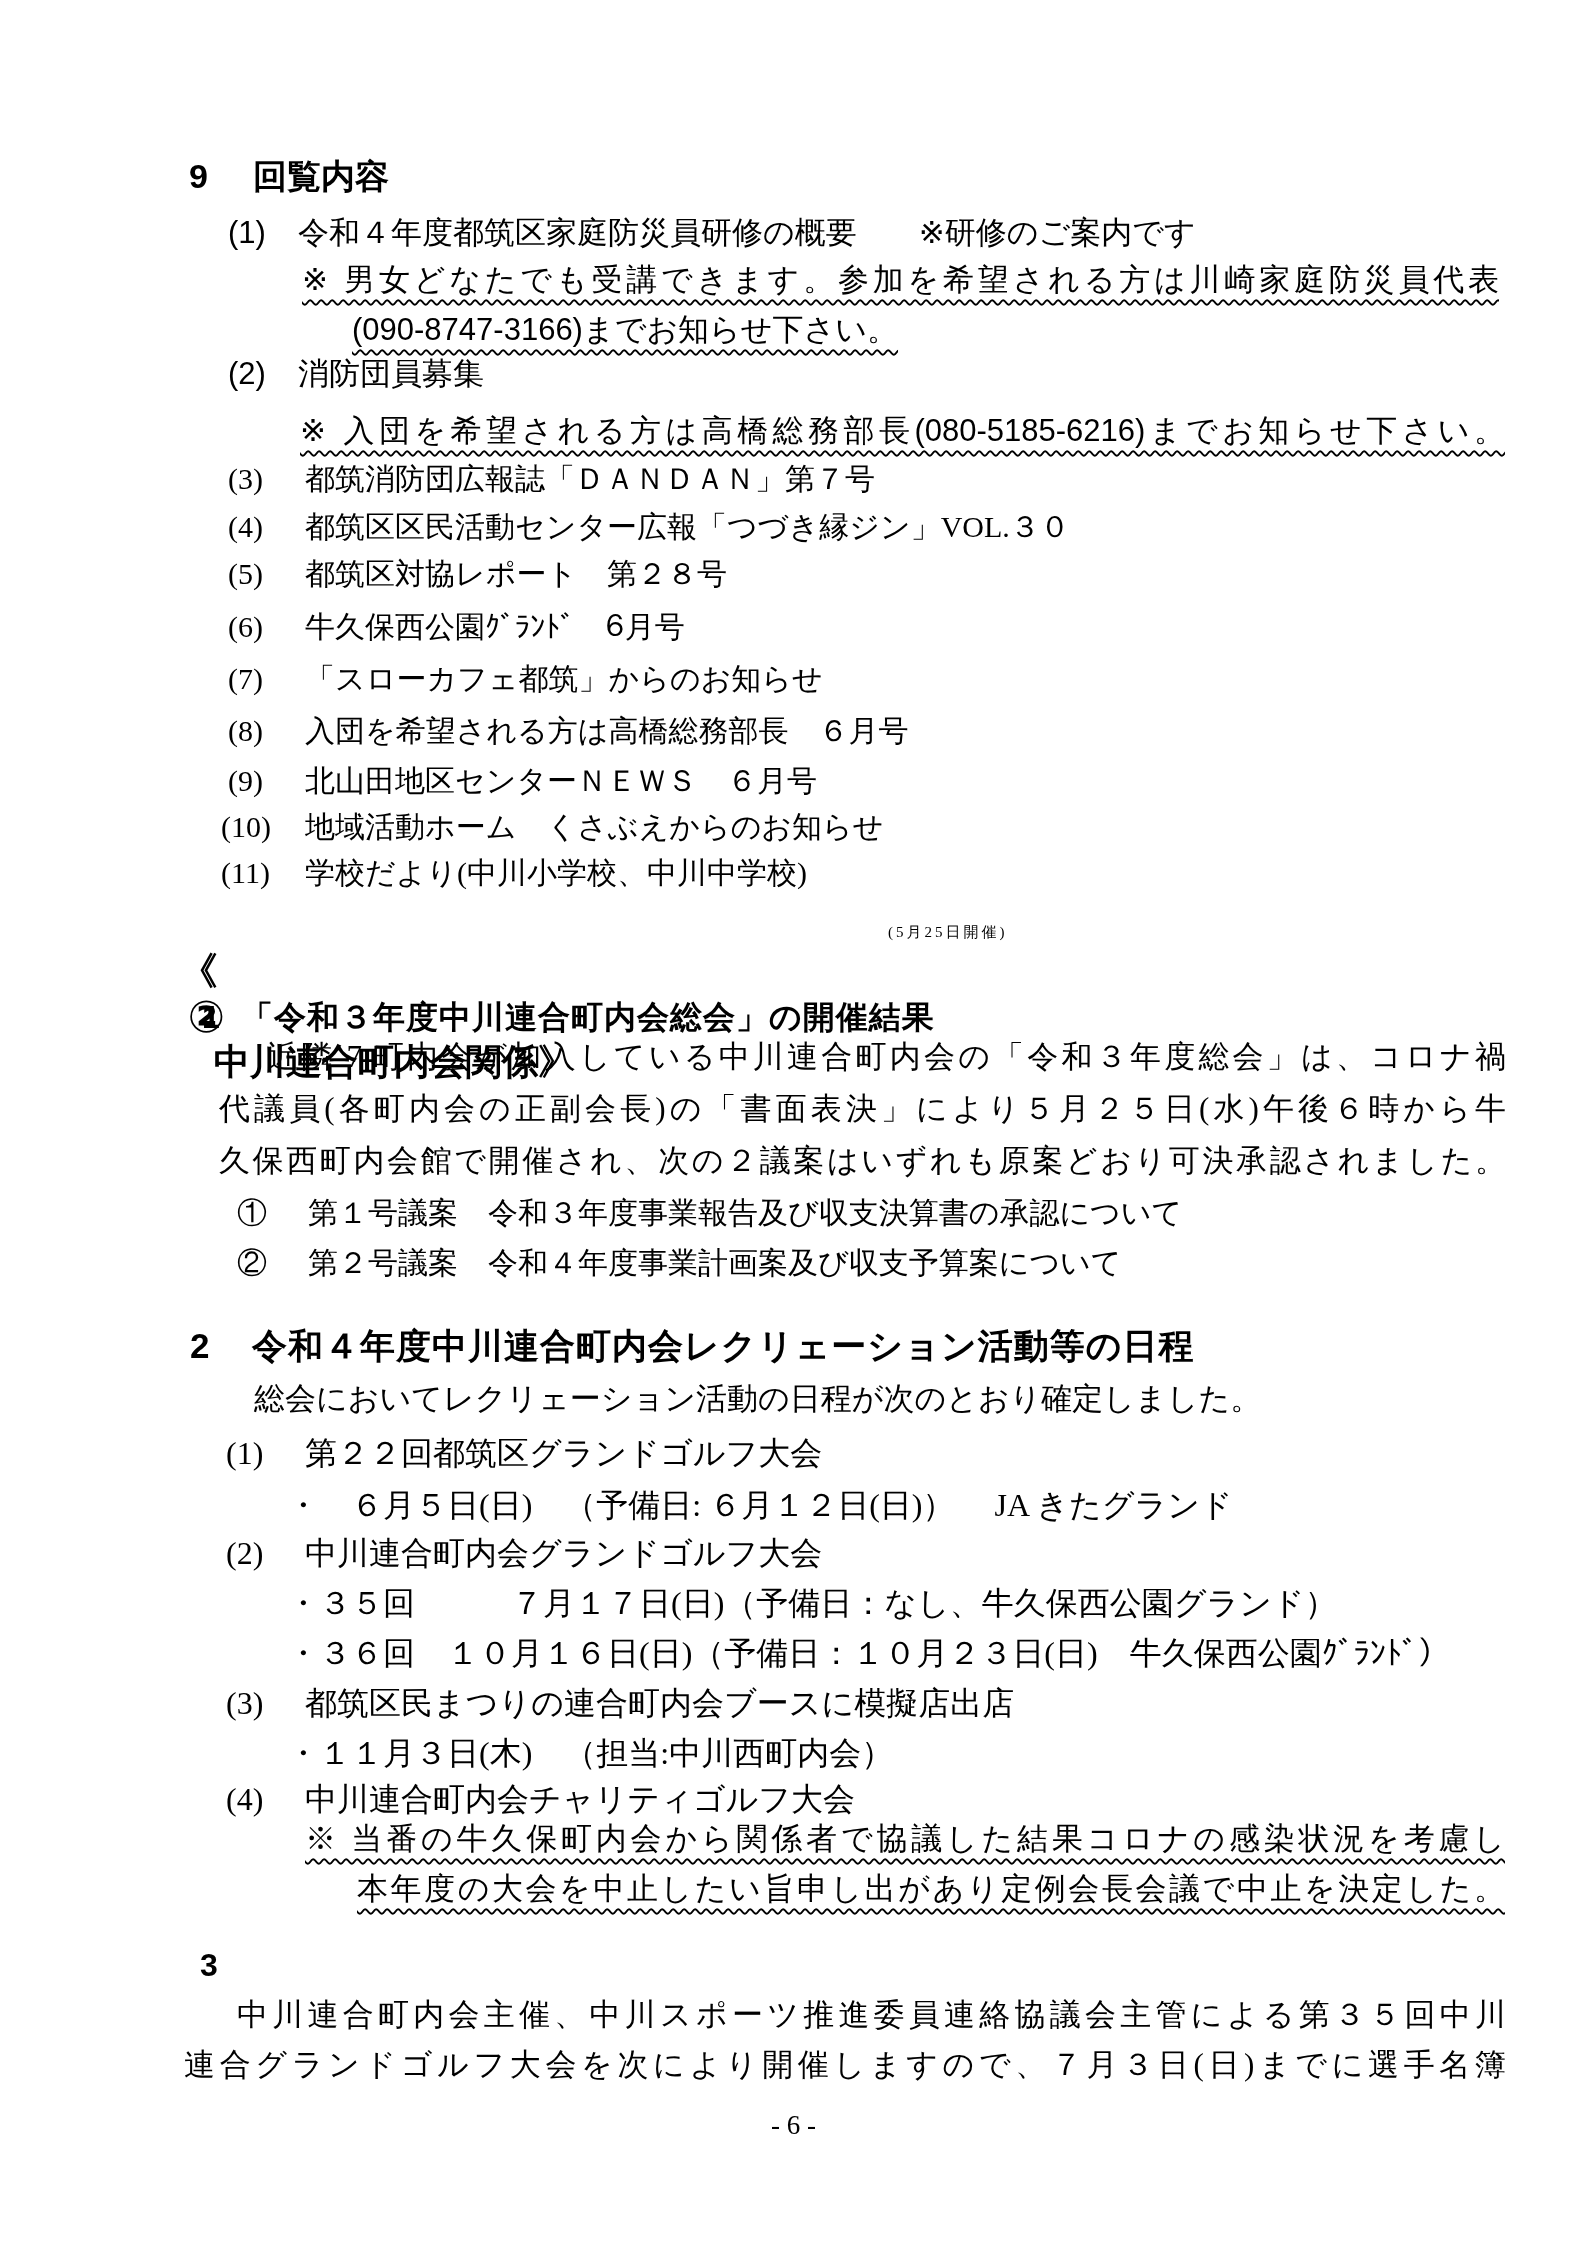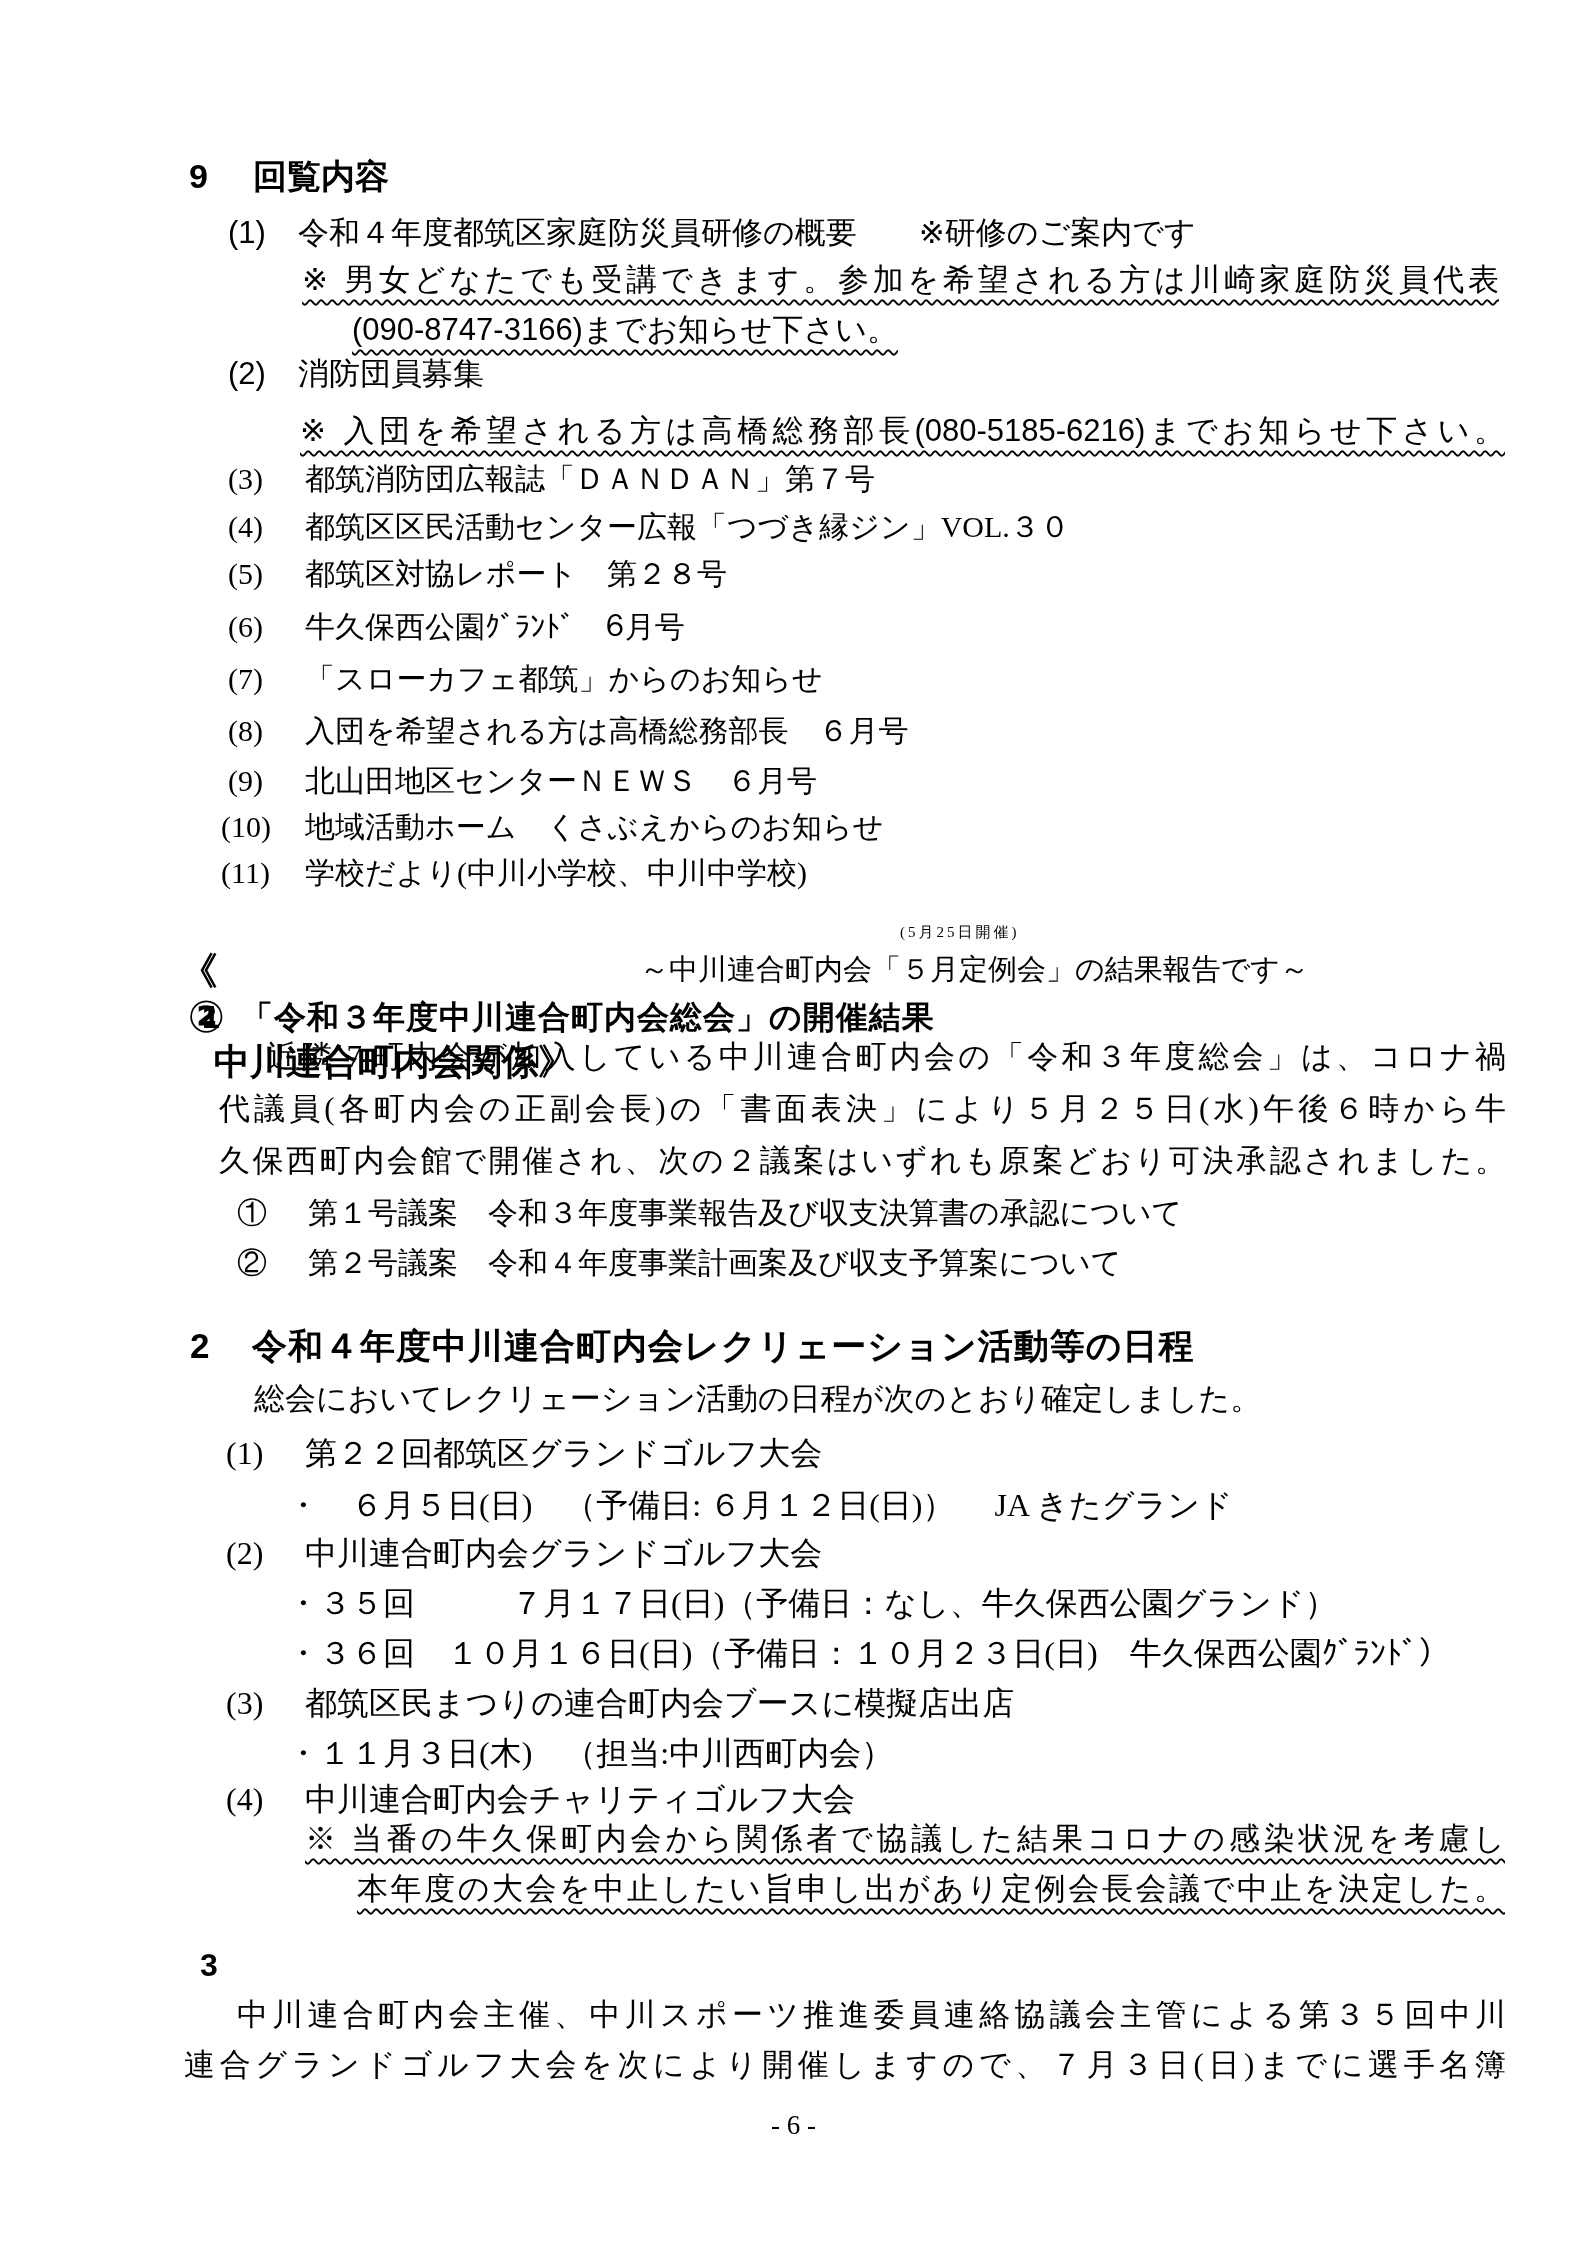--- a/index.html
+++ b/index.html
@@ -21,21 +21,21 @@
   .fs29 { font-size:29px; }
   .fs30 { font-size:30px; }
   .fs31 { font-size:31px; }
   .fs32 { font-size:32px; }
   .fs34 { font-size:34px; }
   .fs35 { font-size:35px; }
   .fs36 { font-size:36px; }
   .fs38 { font-size:38px; }
   .fs44 { font-size:44px; }
   .ls1 { letter-spacing:1px; }
-  .ls3 { letter-spacing:3px;margin-left:12px; }
+  .ls3 { letter-spacing:3px; }
   .wavy {
     text-decoration-line:underline;
     text-decoration-style:wavy;
     text-decoration-thickness:2px;
     text-decoration-color:#000;
     text-underline-offset:9px;
     text-decoration-skip-ink:none;
   }
   .just {
     white-space:normal;
@@ -79,21 +79,20 @@
   <div class="line mincho fs30" style="top:810px;left:305px">地域活動ホーム　くさぶえからのお知らせ</div>
   <div class="line mincho fs30" style="top:856px;left:221px">(11)</div>
   <div class="line mincho fs30" style="top:856px;left:305px">学校だより(中川小学校、中川中学校)</div>
 
   <div class="line gothic bold" style="top:932px;left:162px">
     <span class="fs38">《</span>
     <span class="fs44" style="margin-left:8px;vertical-align:-3px">②</span>
     <span class="fs36" style="margin-left:34px">中川連合町内会関係》</span>
   </div>
   <div class="line mincho fs15 ls3" style="top:924px;left:888px">(5月25日開催)</div>
-  <div class="line mincho fs29" style="top:953px;left:640px">～中川連合町内会「５月定例会」の結果報告です～</div>
 
   <div class="line gothic bold fs32 ls1" style="top:1000px;left:202px">1</div>
   <div class="line gothic bold fs32 ls1" style="top:1000px;left:241px">「令和３年度中川連合町内会総会」の開催結果</div>
   <div class="line mincho fs31 just" style="top:1040px;left:267px;width:1239px">近隣 7 町内会が加入している中川連合町内会の「令和３年度総会」は、コロナ禍</div>
   <div class="line mincho fs31 just" style="top:1092px;left:219px;width:1287px">代議員(各町内会の正副会長)の「書面表決」により５月２５日(水)午後６時から牛</div>
   <div class="line mincho fs31 just" style="top:1144px;left:219px;width:1287px">久保西町内会館で開催され、次の２議案はいずれも原案どおり可決承認されました。</div>
   <div class="line mincho fs30" style="top:1196px;left:237px">①</div>
   <div class="line mincho fs30" style="top:1196px;left:308px">第１号議案　令和３年度事業報告及び収支決算書の承認について</div>
   <div class="line mincho fs30" style="top:1246px;left:237px">②</div>
   <div class="line mincho fs30" style="top:1246px;left:308px">第２号議案　令和４年度事業計画案及び収支予算案について</div>

